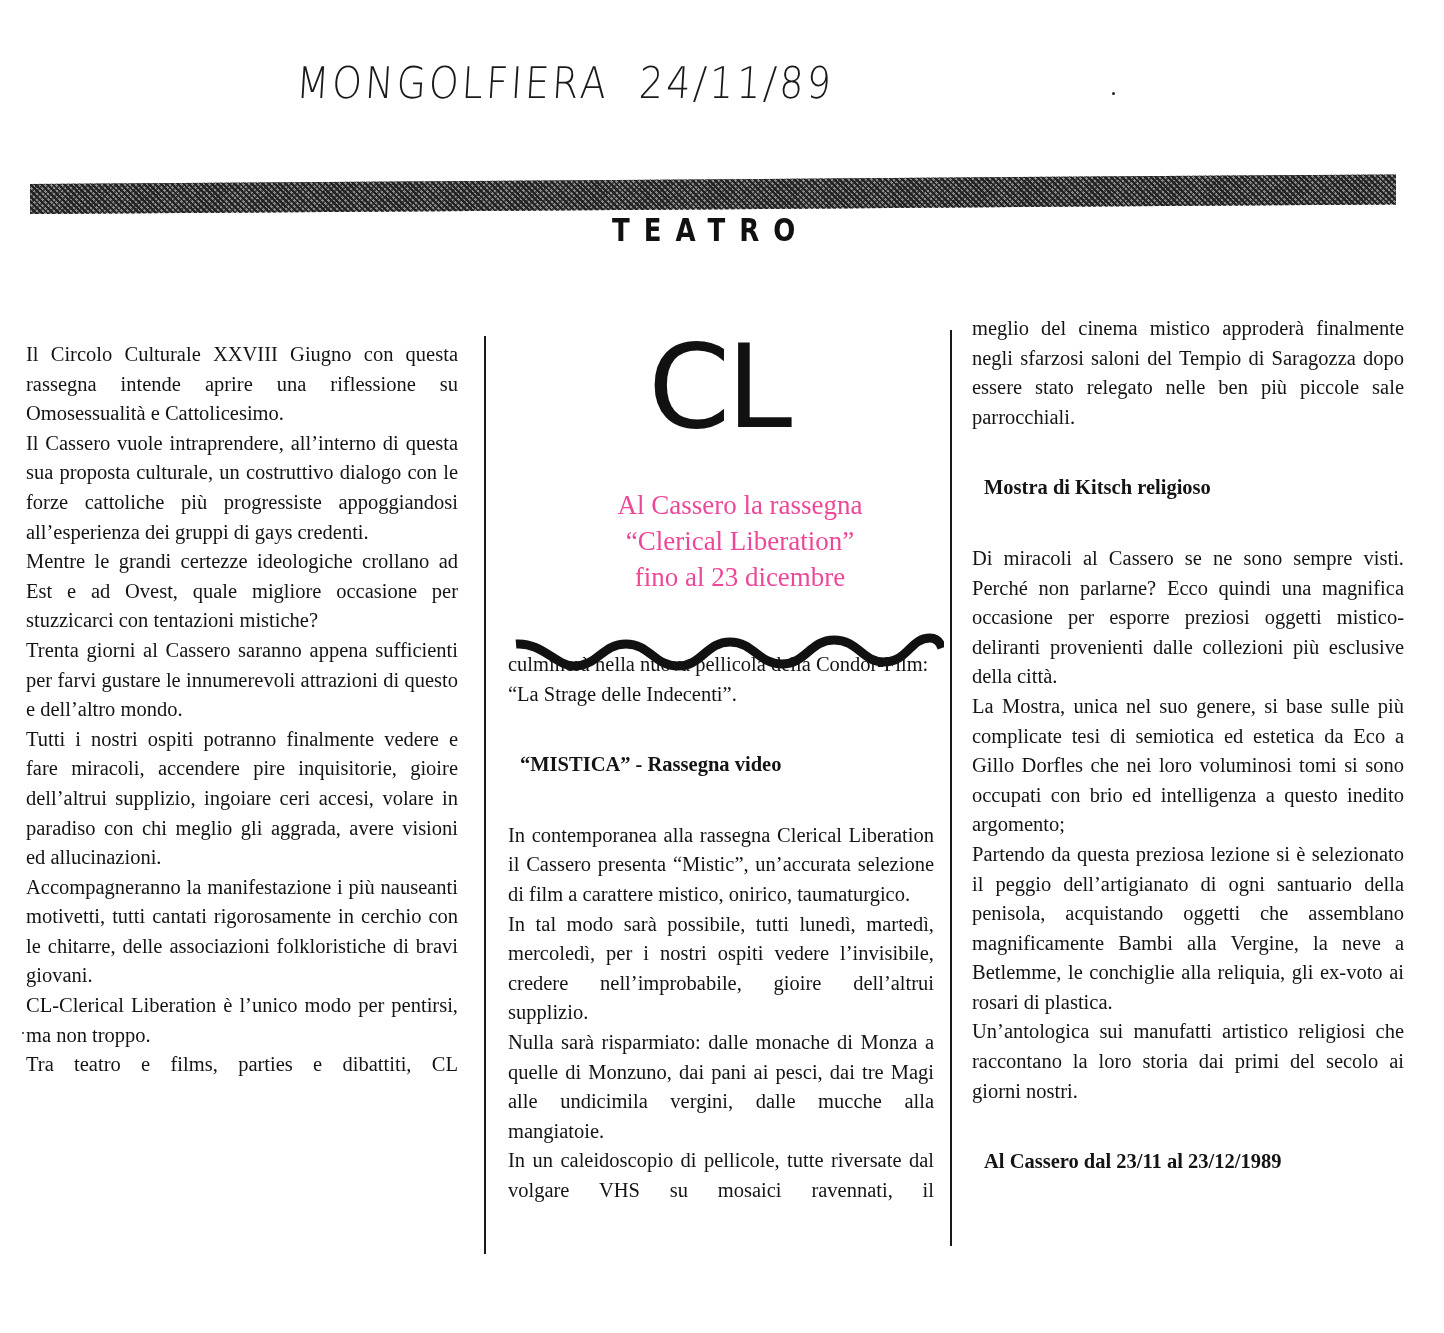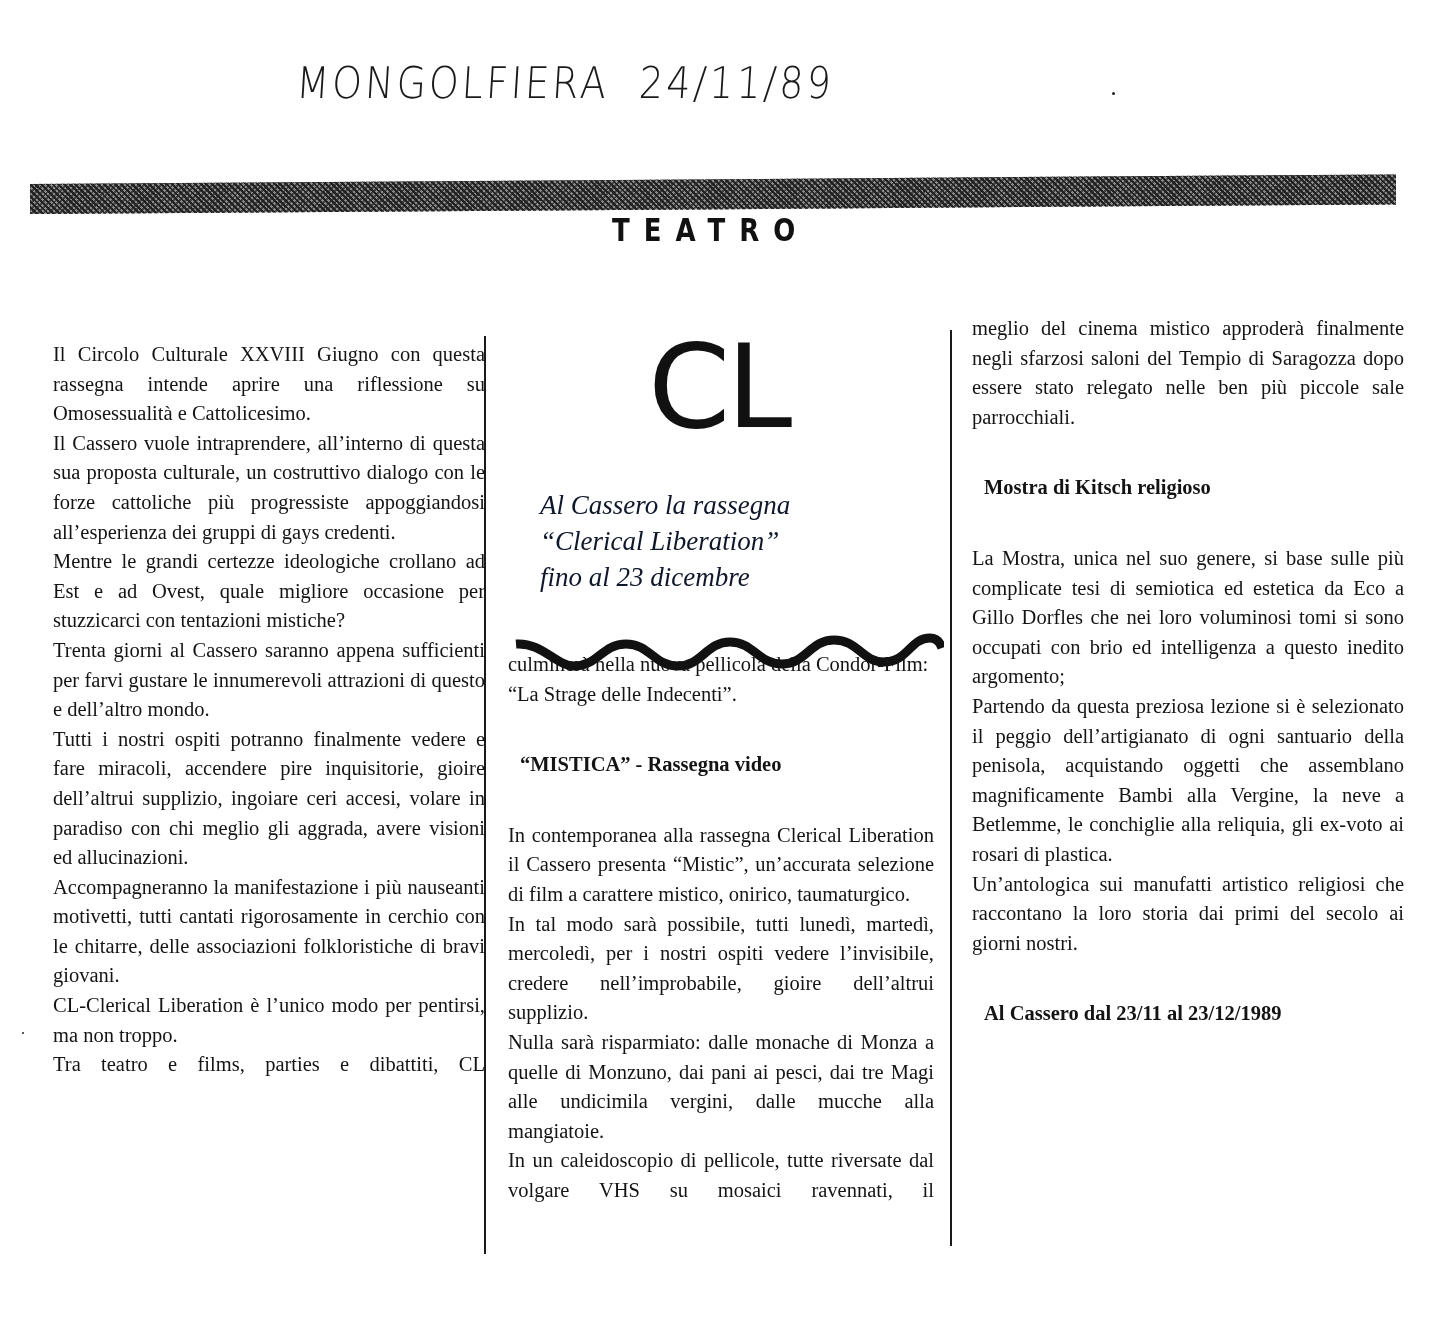--- a/index.html
+++ b/index.html
@@ -47,21 +47,21 @@
     }
     .col {
       position: absolute;
       font-size: 20.5px;
       line-height: 29.6px;
       text-align: justify;
     }
     .col p { margin: 0; }
     .col .gap { height: 29px; }
     .col .sub { font-weight: bold; margin: 12px; text-align: left; }
-    #col1 { left: 53px; top: 340px; width: 432px; }
+    #col1 { left: 26px; top: 340px; width: 432px; }
     #col2 { left: 508px; top: 650px; width: 426px; }
     #col3 { left: 972px; top: 314px; width: 432px; }
     .divider {
       position: absolute;
       width: 2px;
       background: #1a1a1a;
     }
     #div1 { left: 484px; top: 336px; height: 918px; }
     #div2 { left: 950px; top: 330px; height: 916px; }
     .cl-logo {
@@ -72,25 +72,24 @@
       line-height: 118px;
       font-weight: normal;
       letter-spacing: -4px;
       color: #111;
       transform: scaleY(0.98);
     }
     .subtitle {
       position: absolute;
       left: 540px; top: 487px;
       width: 400px;
-      text-align: left;
-      font-style: italic;
+      text-align: center;
       font-size: 27px;
       line-height: 36px;
-      color: #0f172a;
+      color: #ec4899;
     }
     .subtitle div { white-space: nowrap; }
     .wave {
       position: absolute;
       left: 512px; top: 620px;
       width: 432px; height: 60px;
     }
     .speck { position: absolute; width: 3px; height: 3px; background:#222; border-radius: 50%; }
   </style>
 </head>
@@ -133,20 +132,21 @@
   <p>In tal modo sarà possibile, tutti lunedì, martedì, mercoledì, per i nostri ospiti vedere l’invisibile, credere nell’improbabile, gioire dell’altrui supplizio.</p>
   <p>Nulla sarà risparmiato: dalle monache di Monza a quelle di Monzuno, dai pani ai pesci, dai tre Magi alle undicimila vergini, dalle mucche alla mangiatoie.</p>
   <p style="text-align-last: justify;">In un caleidoscopio di pellicole, tutte riversate dal volgare VHS su mosaici ravennati, il</p>
 </div>
 
 <div class="col" id="col3">
   <p>meglio del cinema mistico approderà finalmente negli sfarzosi saloni del Tempio di Saragozza dopo essere stato relegato nelle ben più piccole sale parrocchiali.</p>
   <div class="gap"></div>
   <p class="sub">Mostra di Kitsch religioso</p>
   <div class="gap"></div>
+  <p>Di miracoli al Cassero se ne sono sempre visti. Perché non parlarne? Ecco quindi una magnifica occasione per esporre preziosi oggetti mistico-deliranti provenienti dalle collezioni più esclusive della città.</p>
   <p>La Mostra, unica nel suo genere, si base sulle più complicate tesi di semiotica ed estetica da Eco a Gillo Dorfles che nei loro voluminosi tomi si sono occupati con brio ed intelligenza a questo inedito argomento;</p>
   <p>Partendo da questa preziosa lezione si è selezionato il peggio dell’artigianato di ogni santuario della penisola, acquistando oggetti che assemblano magnificamente Bambi alla Vergine, la neve a Betlemme, le conchiglie alla reliquia, gli ex-voto ai rosari di plastica.</p>
   <p>Un’antologica sui manufatti artistico religiosi che raccontano la loro storia dai primi del secolo ai giorni nostri.</p>
   <div class="gap"></div>
   <p class="sub">Al Cassero dal 23/11 al 23/12/1989</p>
 </div>
 
 <div class="speck" style="left:1112px;top:92px;"></div>
 <div class="speck" style="left:22px;top:1032px;width:2px;height:2px;"></div>
 

